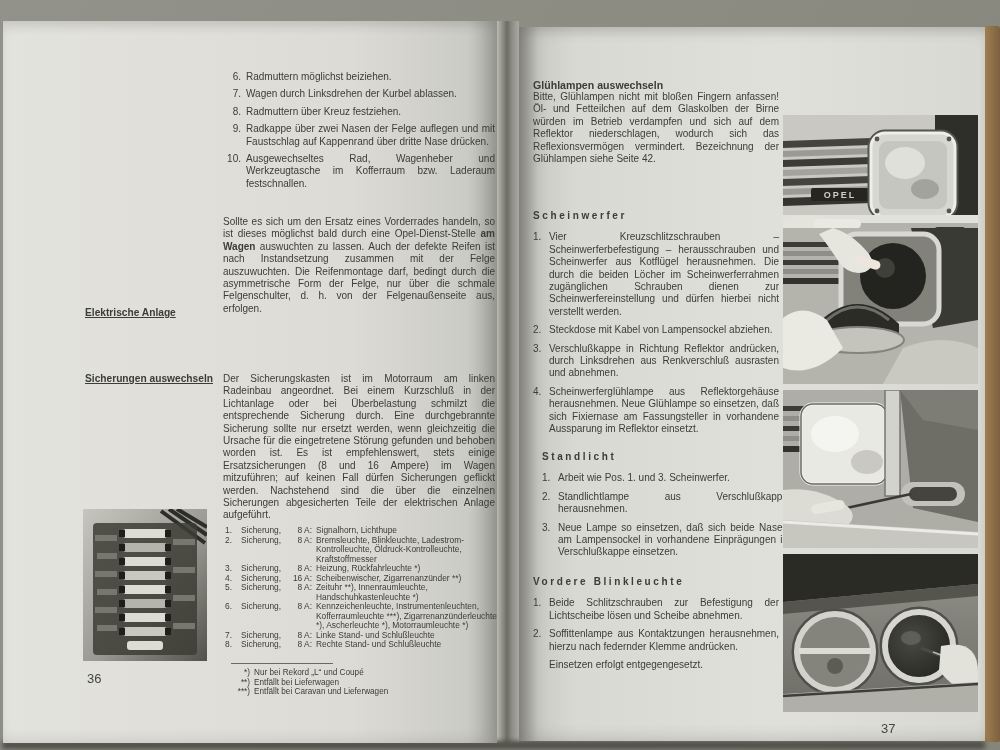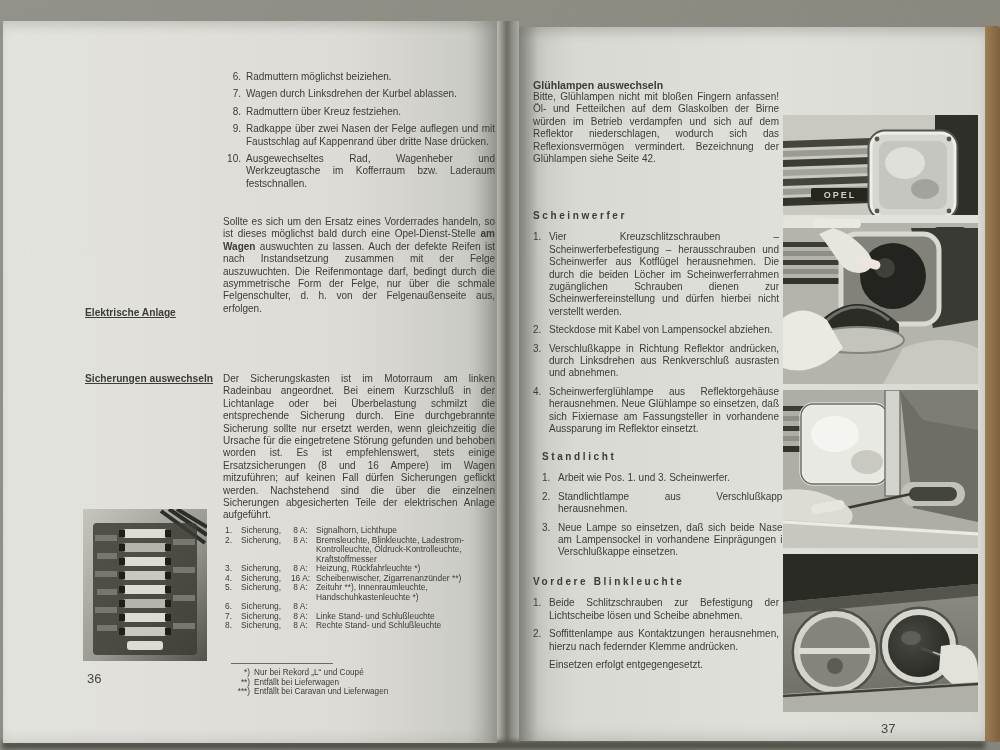--- a/index.html
+++ b/index.html
@@ -24,21 +24,21 @@
   .abs{position:absolute;}
   .body-text{font-size:10px;line-height:12.4px;text-align:justify;}
   .step{display:grid;grid-template-columns:18px 1fr;column-gap:5px;margin-bottom:5px;}
   .step .n{text-align:right;}
   .rstep{display:grid;grid-template-columns:12px 1fr;column-gap:4px;margin-bottom:6px;}
   .title{font-size:10.6px;font-weight:bold;}
   .sec-head{font-size:10px;font-weight:bold;letter-spacing:2.6px;margin-bottom:9px;}
   .margin-label{position:absolute;font-size:10.2px;font-weight:bold;text-decoration:underline;}
   .fuse{font-size:8.4px;line-height:9.5px;}
   .frow{display:grid;grid-template-columns:12px 44px 23px 1fr;column-gap:4px;}
-  .frow .amp{text-align:center;white-space:nowrap;}
+  .frow .amp{text-align:right;white-space:nowrap;}
   .fn-rule{width:102px;border-top:1px solid #6a6a63;margin-bottom:4px;}
   .fnotes{font-size:8.2px;line-height:9.6px;}
   .fnrow{display:grid;grid-template-columns:19px 1fr;column-gap:4px;}
   .fnrow .m{text-align:right;}
   .pagenum{position:absolute;font-size:13px;color:#464642;}
   .photo{position:absolute;overflow:hidden;background:#b7b7b0;}
   .photo svg{display:block;}
   .closing{margin-left:16px;}
   b{font-weight:bold;}
 </style>
@@ -111,20 +111,21 @@
     <div class="frow">
         <span>5.</span>
         <span>Sicherung,</span>
         <span class="amp">8 A:</span>
         <span>Zeituhr **), Innenraumleuchte, Handschuhkastenleuchte *)</span>
       </div>
     <div class="frow">
         <span>6.</span>
         <span>Sicherung,</span>
         <span class="amp">8 A:</span>
+        <span>Kennzeichenleuchte, Instrumentenleuchten, Kofferraumleuchte ***), Zigarrenanzünderleuchte *), Ascherleuchte *), Motorraumleuchte *)</span>
       </div>
     <div class="frow">
         <span>7.</span>
         <span>Sicherung,</span>
         <span class="amp">8 A:</span>
         <span>Linke Stand- und Schlußleuchte</span>
       </div>
     <div class="frow">
         <span>8.</span>
         <span>Sicherung,</span>

